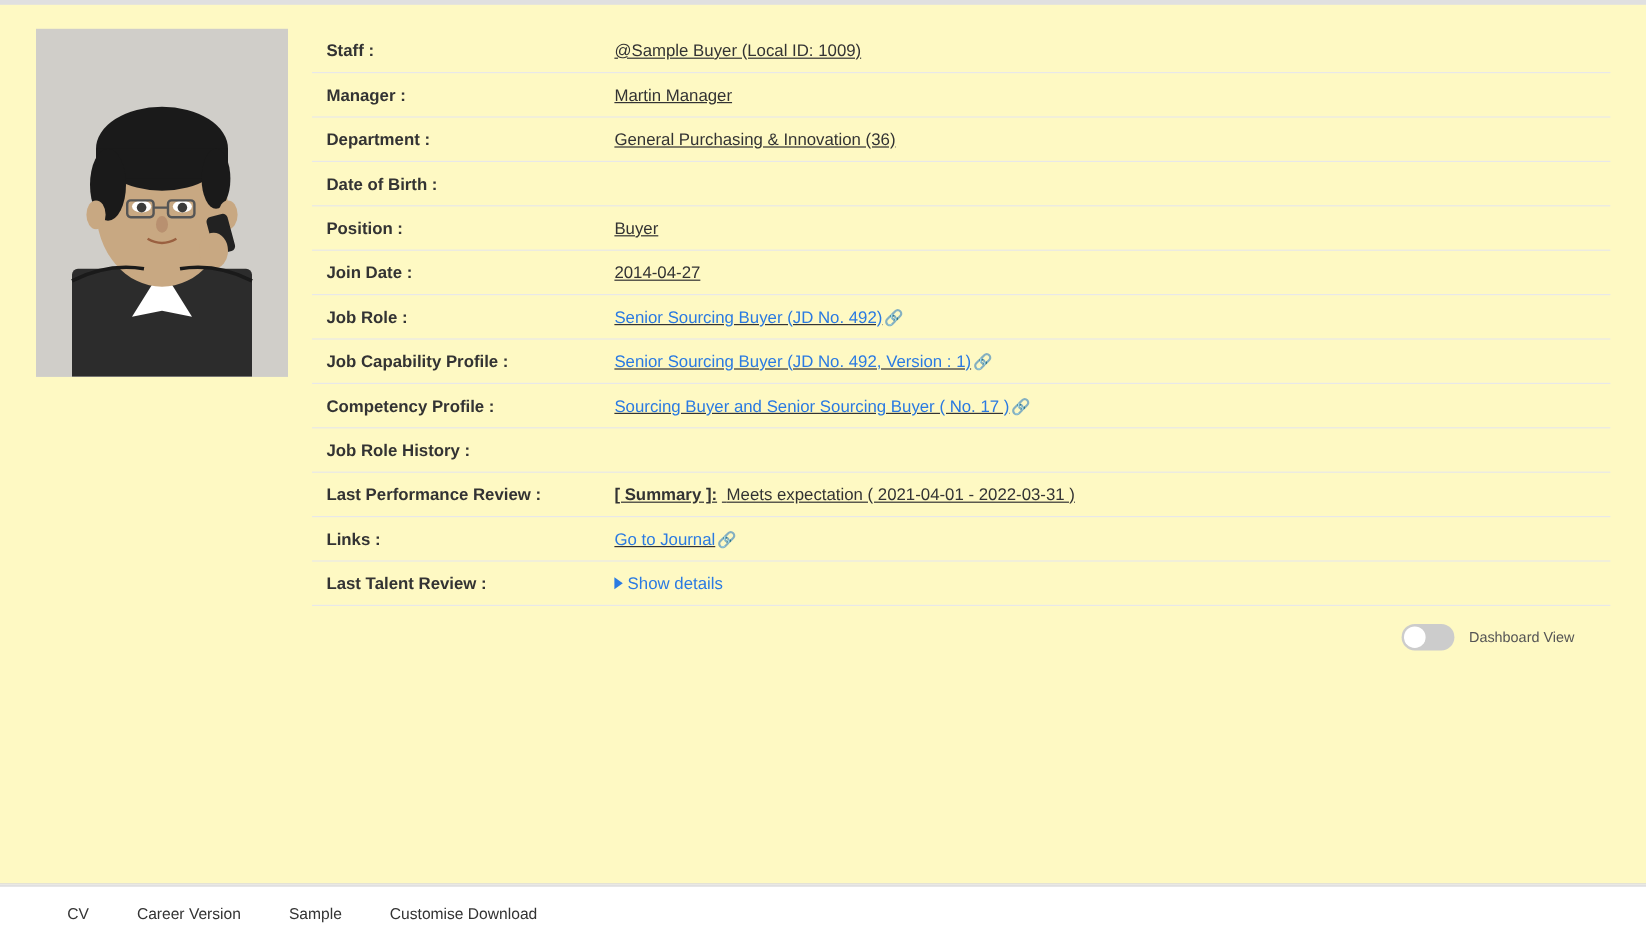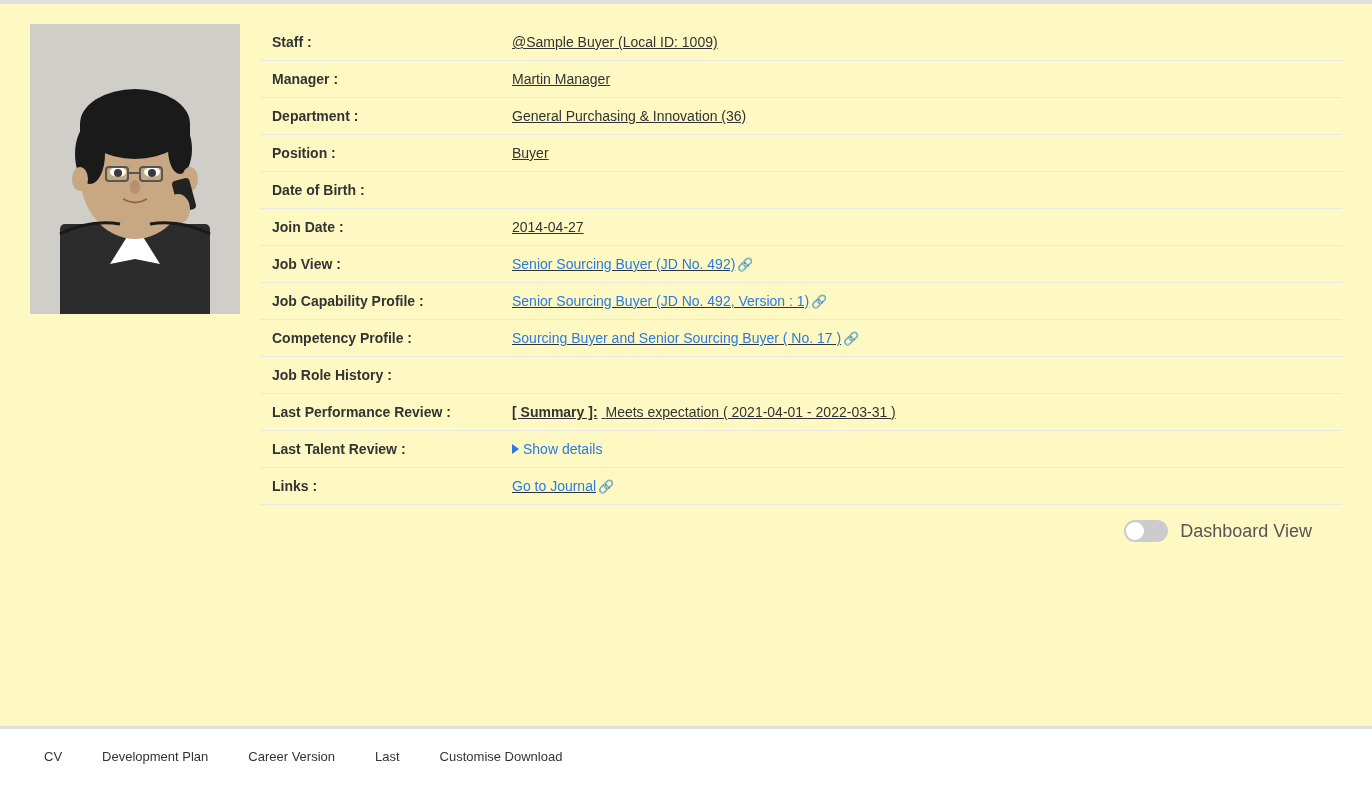--- a/index.html
+++ b/index.html
@@ -106,30 +106,30 @@
       width: 18px;
       height: 18px;
       background: #fff;
       border-radius: 50%;
       top: 2px;
       left: 2px;
       transition: left 0.2s;
     }
     .dashboard-label {
       color: #555;
-      font-size: 18px;
+      font-size: 12px;
     }
     .bottom-nav {
       background: #fff;
       border-top: 2px solid #e0e0e0;
       display: flex;
       align-items: center;
       gap: 0;
-      padding: 0 24px;
-      height: 60px;
+      padding: 0 36px;
+      height: 50px;
     }
     .nav-item {
       padding: 14px 20px;
       font-size: 13px;
       color: #333;
       cursor: pointer;
       white-space: nowrap;
       border-bottom: 3px solid transparent;
     }
     .chain-icon {
@@ -206,33 +206,33 @@
           </tr>
           <tr>
             <td>Manager :</td>
             <td>Martin Manager</td>
           </tr>
           <tr>
             <td>Department :</td>
             <td>General Purchasing &amp; Innovation (36)</td>
           </tr>
           <tr>
+            <td>Date of Birth :</td>
+            <td></td>
+          </tr>
+          <tr>
             <td>Position :</td>
             <td>Buyer</td>
           </tr>
           <tr>
-            <td>Date of Birth :</td>
-            <td></td>
-          </tr>
-          <tr>
             <td>Join Date :</td>
             <td>2014-04-27</td>
           </tr>
           <tr>
-            <td>Job View :</td>
+            <td>Job Role :</td>
             <td>
               <a href="#" class="link-blue">
                 <span>Senior Sourcing Buyer (JD No. 492)</span><span class="chain-icon">🔗</span>
               </a>
             </td>
           </tr>
           <tr>
             <td>Job Capability Profile :</td>
             <td>
               <a href="#" class="link-blue">
@@ -250,59 +250,56 @@
           </tr>
           <tr>
             <td>Job Role History :</td>
             <td></td>
           </tr>
           <tr>
             <td>Last Performance Review :</td>
             <td>
               <span class="summary-label">[ Summary ]:</span>
               <span>Meets expectation ( 2021-04-01 - 2022-03-31 )</span>
+            </td>
+          </tr>
+          <tr>
+            <td>Links :</td>
+            <td>
+              <a href="#" class="link-blue">
+                <span>Go to Journal</span><span class="chain-icon">🔗</span>
+              </a>
             </td>
           </tr>
           <tr>
             <td>Last Talent Review :</td>
             <td>
               <button class="show-details-btn">
                 <span class="arrow-right"></span>
                 <span>Show details</span>
               </button>
             </td>
           </tr>
-          <tr>
-            <td>Links :</td>
-            <td>
-              <a href="#" class="link-blue">
-                <span>Go to Journal</span><span class="chain-icon">🔗</span>
-              </a>
-            </td>
-          </tr>
         </tbody>
       </table>
     </div>
 
     <div class="dashboard-row">
       <div class="toggle-switch"></div>
       <span class="dashboard-label">Dashboard View</span>
     </div>
   </div>
 
   <div class="bottom-nav">
     <div class="nav-item">
       <span>CV</span>
     </div>
     <div class="nav-item">
-      <span>Development Plan</span>
+      <span>Career Version</span>
     </div>
     <div class="nav-item">
-      <span>Career Version</span>
-    </div>
-    <div class="nav-item">
-      <span>Last</span>
+      <span>Sample</span>
     </div>
     <div class="nav-item">
       <span>Customise Download</span>
     </div>
   </div>
 </div>
 
 </body></html>

